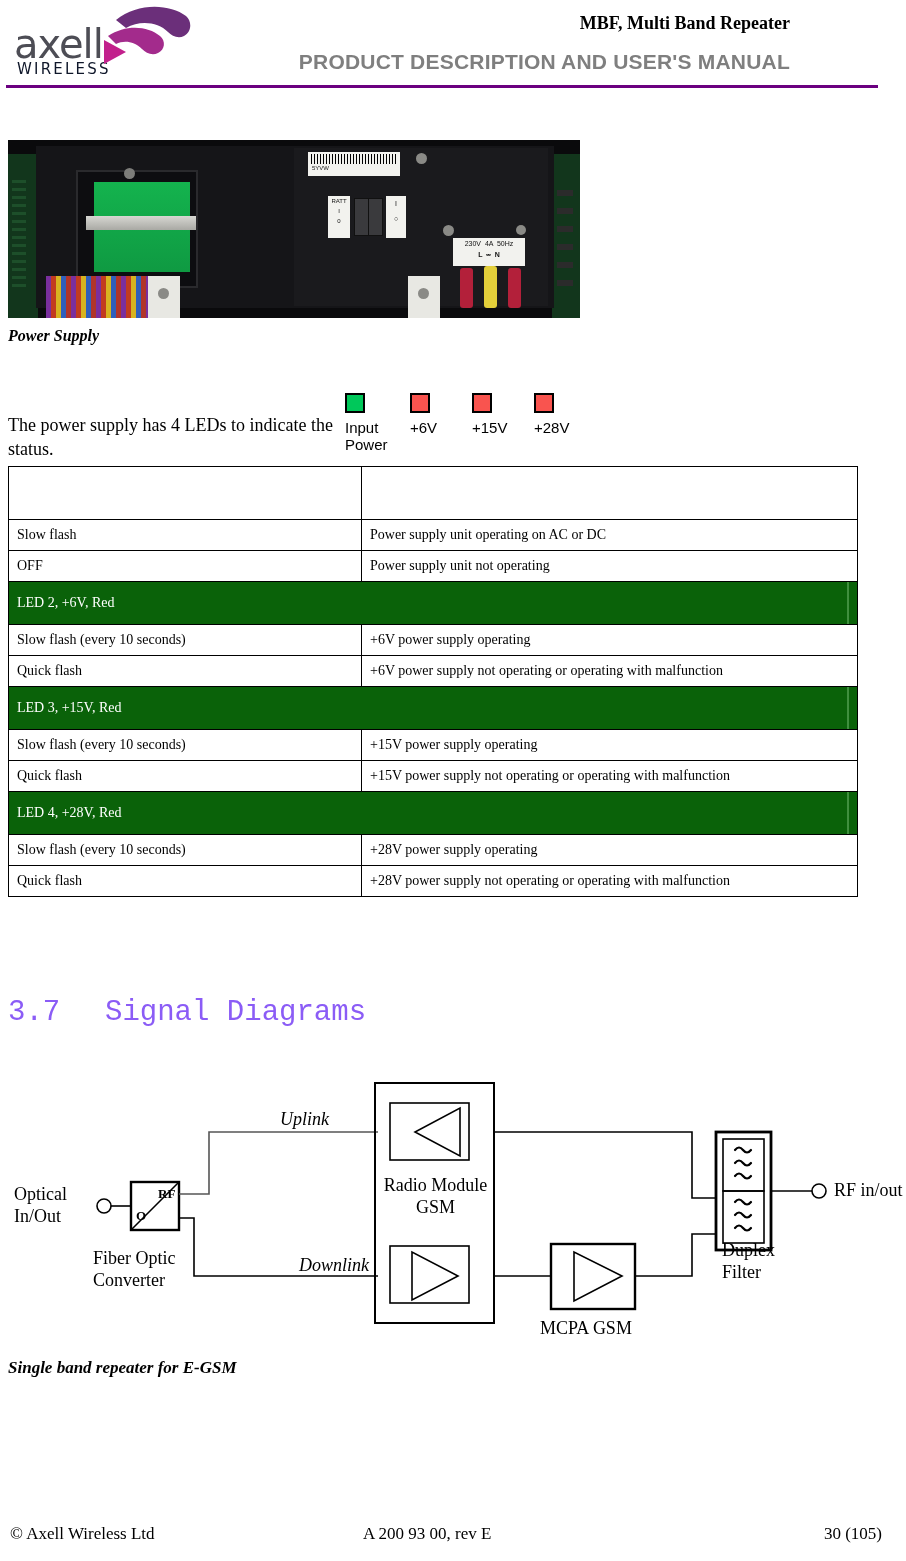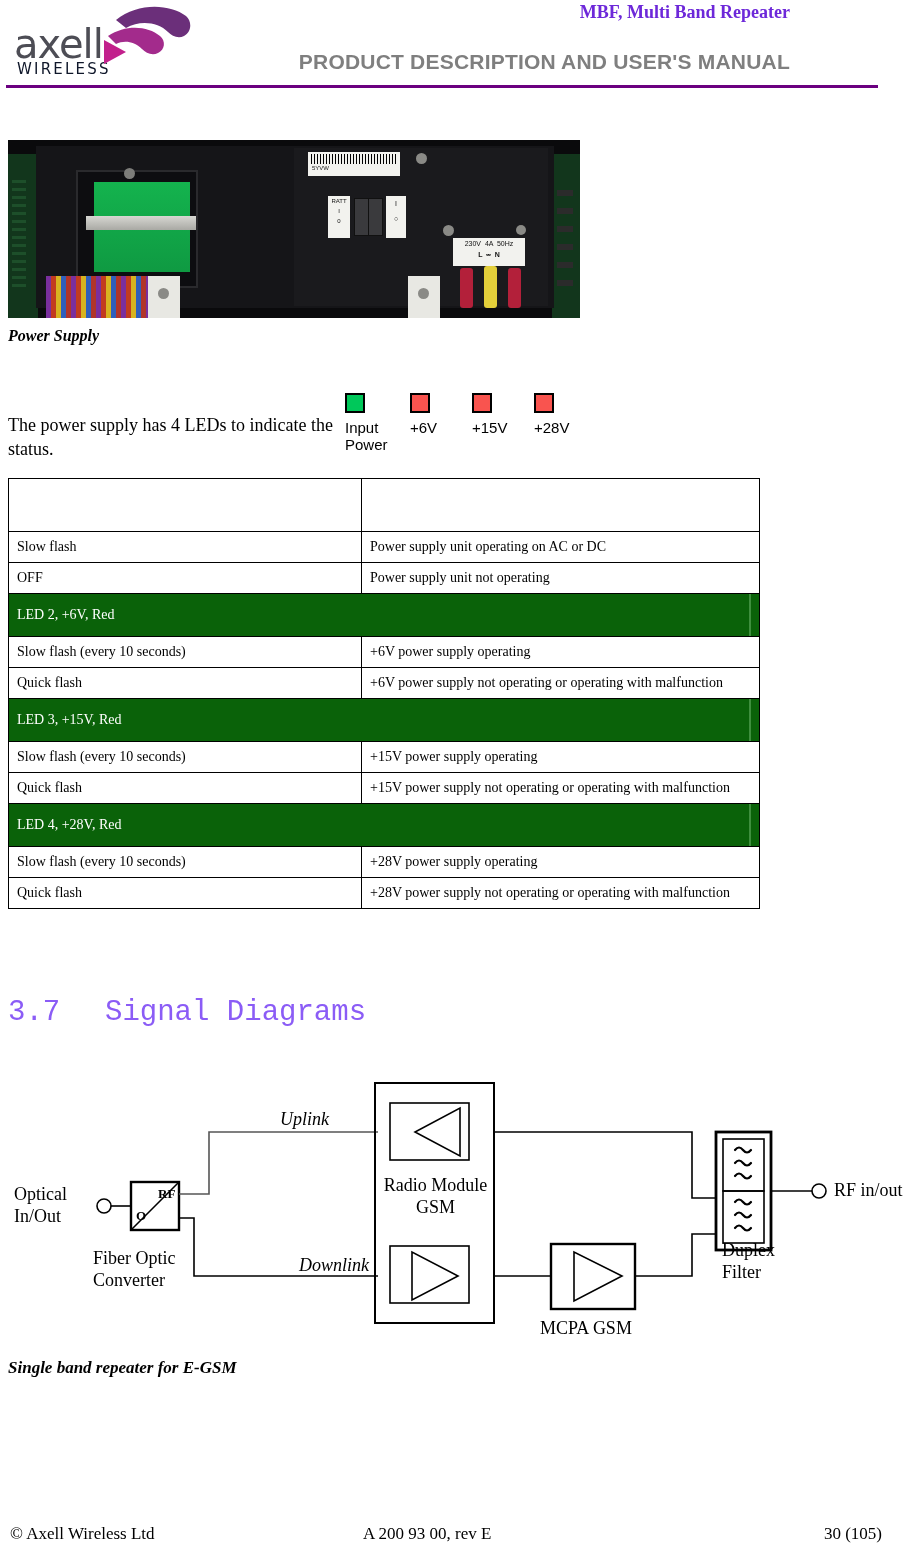--- a/index.html
+++ b/index.html
@@ -46,25 +46,25 @@
     line-height: 1;
   }
   #logo-swoosh {
     position: absolute;
     left: 72px; top: 0px;
     width: 108px; height: 60px;
   }
 
   #doc-title {
     position: absolute;
-    right: 28px; top: 2px;
+    right: 28px; top: 13px;
     font-family: "Liberation Serif", serif;
     font-size: 18px;
     font-weight: bold;
-    color: #6d28d9;
+    color: #000000;
     white-space: nowrap;
   }
   #doc-subtitle {
     position: absolute;
     right: 28px; top: 50px;
     font-family: "Liberation Sans", sans-serif;
     font-size: 21px;
     font-weight: bold;
     color: #7f7f7f;
     letter-spacing: 0.2px;
@@ -120,22 +120,22 @@
     margin-top: 6px;
     font-family: "Liberation Sans", sans-serif;
     font-size: 15px;
     line-height: 1.15;
     color: #000;
   }
 
   
   #led-table {
     position: absolute;
-    left: 8px; top: 478px;
-    width: 752px;
+    left: 8px; top: 466px;
+    width: 850px;
     border-collapse: collapse;
     table-layout: fixed;
   }
   #led-table td {
     border: 1px solid #000;
     font-family: "Liberation Serif", serif;
     font-size: 14px;
     padding: 7px 8px;
     vertical-align: middle;
     background: #ffffff;

